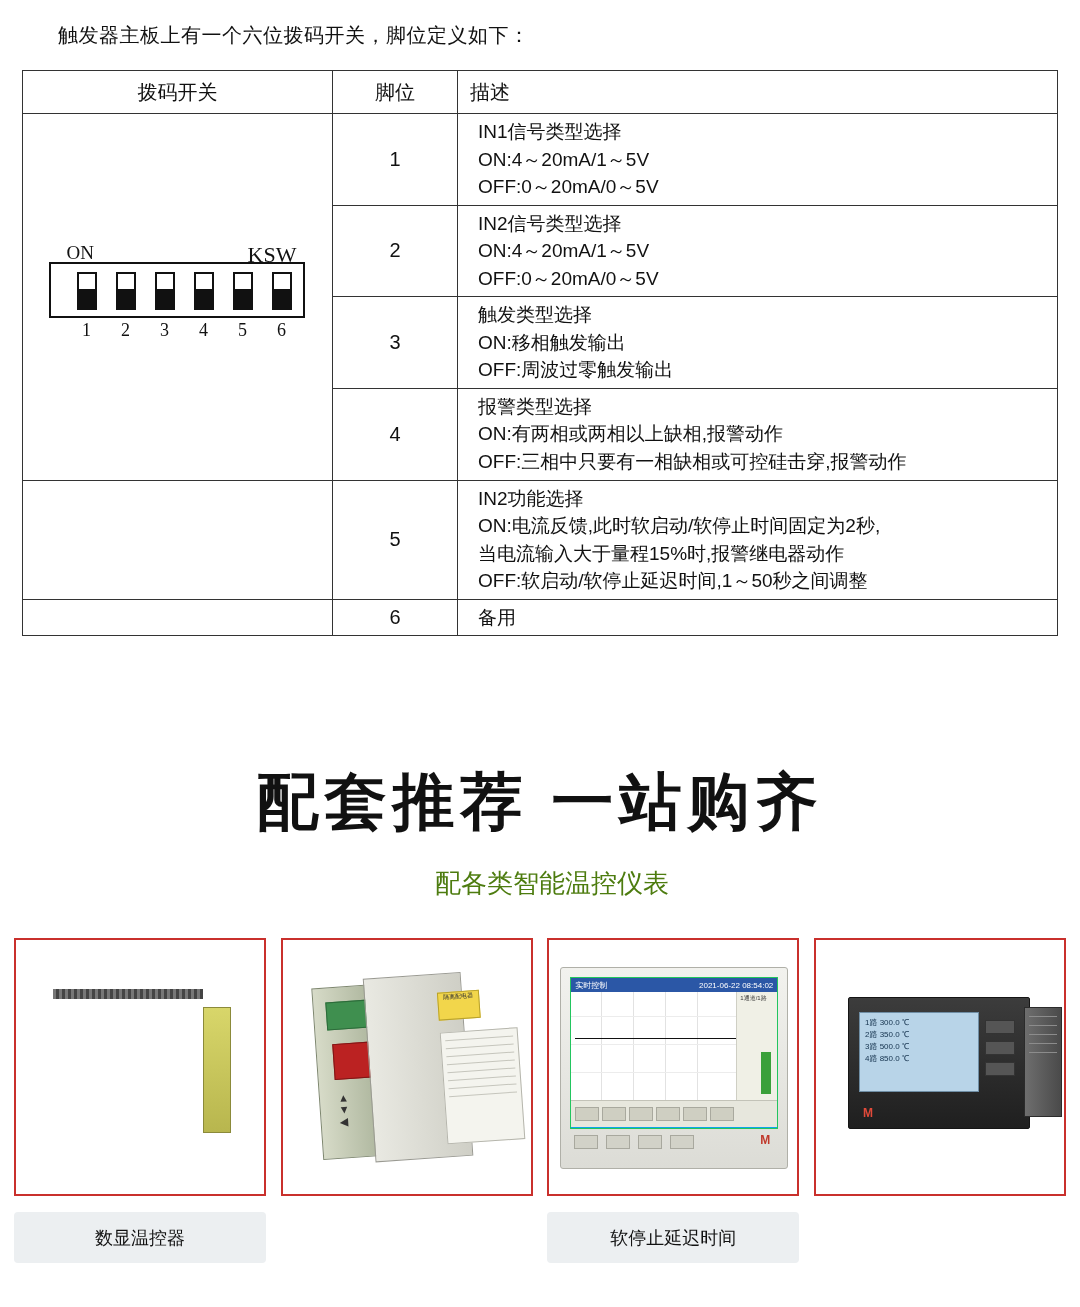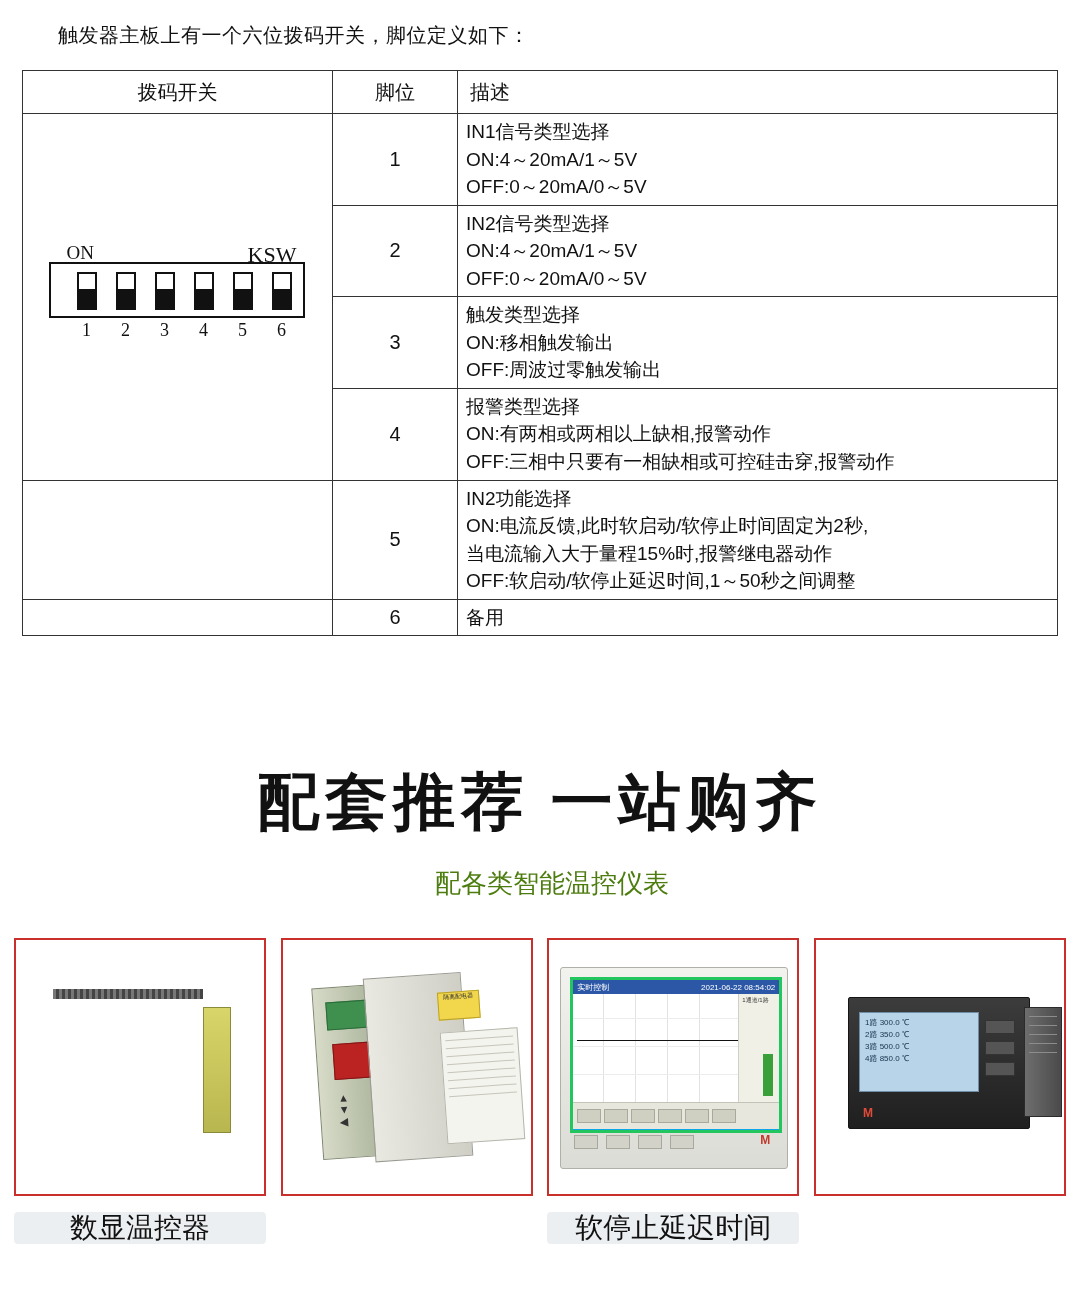--- a/index.html
+++ b/index.html
@@ -31,21 +31,21 @@
     left: 22px;
     top: 70px;
     width: 1036px;
     border-collapse: collapse;
     table-layout: fixed;
     font-size: 19px;
     color: #111;
   }
   .dip-table td, .dip-table th {
     border: 1px solid #333;
-    padding: 4px 8px;
+    padding: 4px 20px;
     vertical-align: middle;
     font-weight: normal;
   }
   .dip-table th {
     text-align: center;
     height: 34px;
     font-size: 20px;
   }
   .col-sw { width: 310px; }
   .col-pin { width: 125px; }
@@ -122,21 +122,21 @@
   .promo-title {
     position: absolute;
     top: 760px;
     left: 0;
     width: 1080px;
     text-align: center;
     font-size: 62px;
     font-weight: bold;
     letter-spacing: 6px;
     color: #111;
-    font-family: Liberation Serif, serif;
+    font-family: Liberation Sans, sans-serif;
   }
   .promo-sub {
     position: absolute;
     top: 866px;
     left: 12px;
     width: 1080px;
     text-align: center;
     font-size: 26px;
     color: #4d7c0f;
   }
@@ -159,27 +159,27 @@
     border: 2px solid #c9302c;
     box-sizing: border-box;
     background: #fff;
     display: flex;
     align-items: center;
     justify-content: center;
     overflow: hidden;
   }
   .card-caption {
     margin-top: 16px;
-    height: 32px;
+    height: 51px;
     background: #eceff1;
     border-radius: 4px;
     display: flex;
     align-items: center;
     justify-content: center;
-    font-size: 28px;
+    font-size: 18px;
     color: #111;
   }
 
   
   .p1 { position: relative; width: 210px; height: 160px; }
   .p1 .case {
     position: absolute; left: 18px; top: 8px;
     width: 150px; height: 148px;
     background: linear-gradient(180deg,#4a4a4a,#2b2b2b);
     border: 1px solid #222; border-radius: 2px;
@@ -250,21 +250,21 @@
 
   
   .p3 { position: relative; width: 226px; height: 200px; }
   .p3 .case{
     position:absolute; left:0; top:0; width:226px; height:200px;
     background: linear-gradient(180deg,#f2f2ee,#dcdcd6);
     border:1px solid #b0b0a8; border-radius:3px;
   }
   .p3 .lcd{
     position:absolute; left:10px; top:10px; width:206px; height:150px;
-    background:#0ea5e9; border:3px solid #22c55e;
+    background:#0ea5e9; border:1px solid #22c55e;
   }
   .p3 .lcdtop{
     height:14px; background:#2b57a6; color:#fff; font-size:8px;
     display:flex; justify-content:space-between; align-items:center; padding:0 4px;
   }
   .p3 .plot{ position:relative; height:108px; background:#fff; }
   .p3 .plot .vgrid{ position:absolute; top:0; bottom:0; width:1px; background:#e2e2e2; }
   .p3 .plot .hgrid{ position:absolute; left:0; right:0; height:1px; background:#ececec; }
   .p3 .plot .trace{ position:absolute; left:4px; right:40px; top:46px; height:1px; background:#111; }
   .p3 .sidebar{

